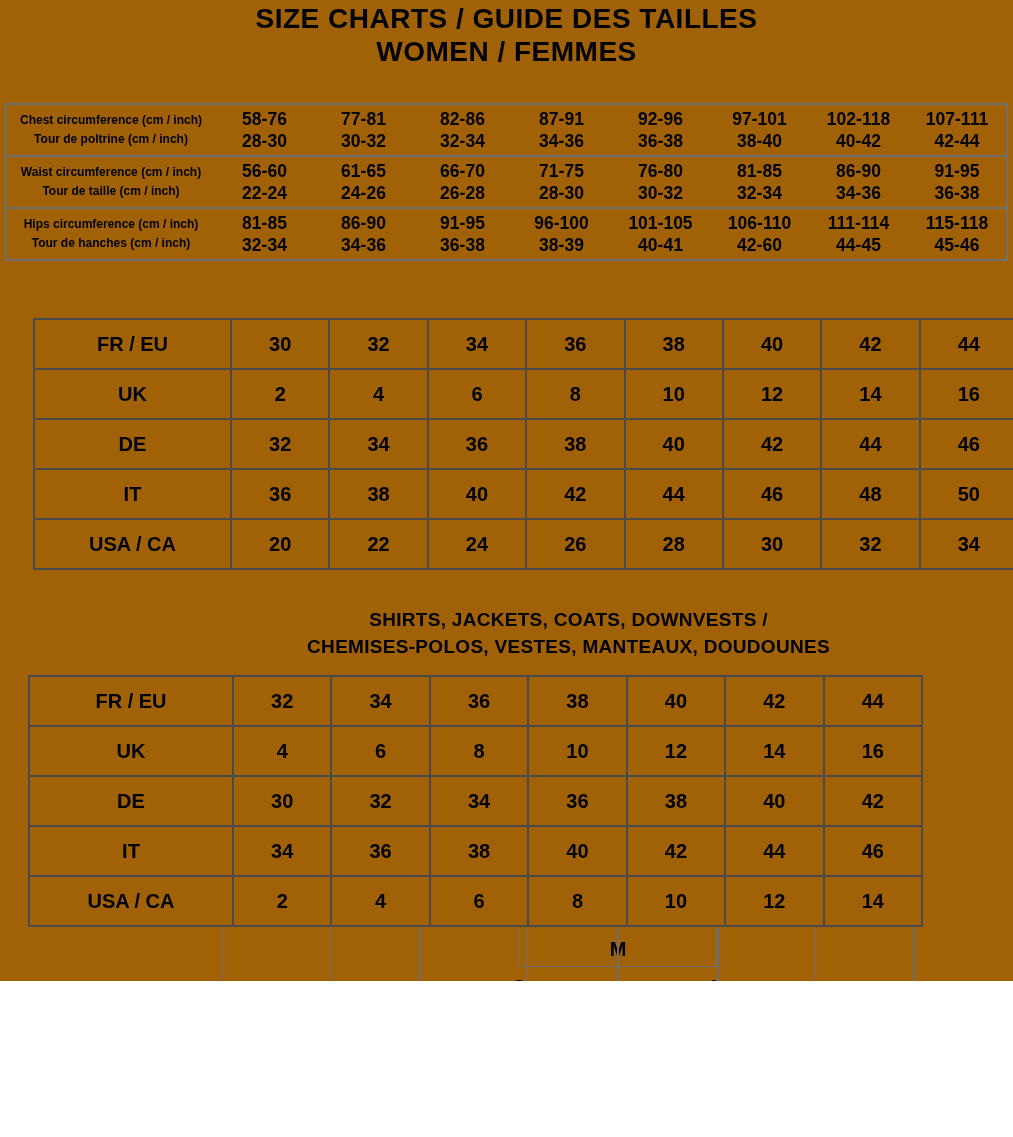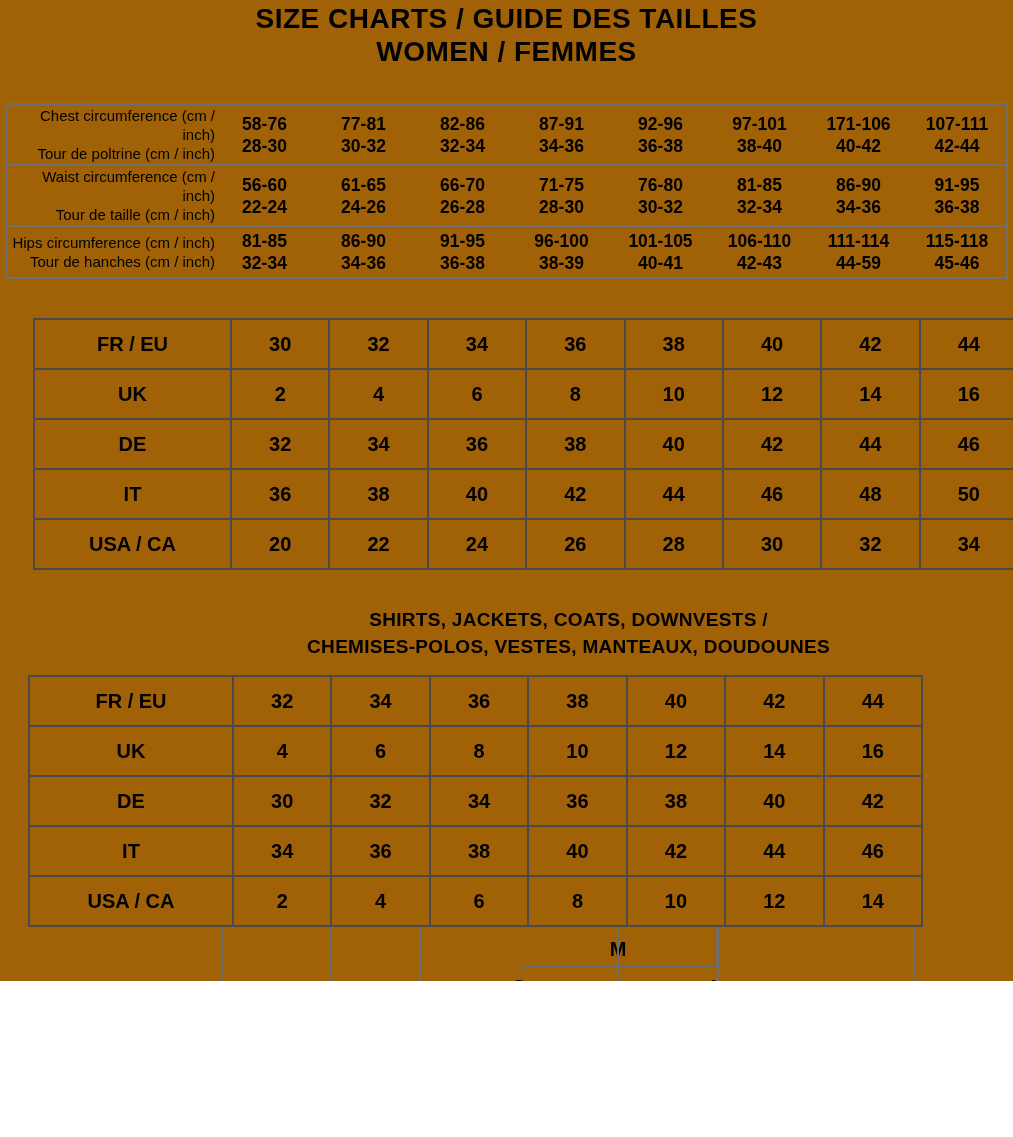--- a/index.html
+++ b/index.html
@@ -8,21 +8,21 @@
     font-family:"Liberation Sans",sans-serif;color:#000;overflow:hidden;
   }
   .title{position:absolute;top:2px;left:0;width:100%;text-align:center;
     font-weight:bold;font-size:28px;line-height:33px;letter-spacing:0.5px;}
 
   
   .mtable{position:absolute;left:5px;top:103px;width:1003px;
     border-collapse:collapse;table-layout:fixed;border:2px solid #6f6f6f;}
   .mtable td{border:none;height:48px;padding:1px 0;vertical-align:middle;}
   .mtable tr + tr td{border-top:2px solid #6f6f6f;}
-  .mtable .lbl{width:208px;font-size:15px;font-weight:normal;text-align:right;line-height:19px;}
+  .mtable .lbl{width:208px;font-size:12px;font-weight:bold;text-align:center;line-height:19px;}
   .mtable .val{font-size:17.5px;font-weight:bold;text-align:center;line-height:22px;}
 
   
   .heading{position:absolute;font-weight:bold;font-size:19px;text-align:center;letter-spacing:0.3px;}
   .bheading{left:222px;top:281px;width:789px;}
   .sheading{left:222px;top:606px;width:693px;line-height:27px;}
   .gtable{border-collapse:collapse;table-layout:fixed;position:absolute;margin-left:8px;}
   .gtable td{border:2px solid #4a4a4a;text-align:center;font-weight:bold;
     font-size:20px;height:48px;padding:0;vertical-align:middle;}
   .btable{left:25px;top:318px;width:986px;}
@@ -83,21 +83,21 @@
           </td>
           <td class="val">
             <div>92-96</div>
             <div>36-38</div>
           </td>
           <td class="val">
             <div>97-101</div>
             <div>38-40</div>
           </td>
           <td class="val">
-            <div>171-106</div>
+            <div>102-118</div>
             <div>40-42</div>
           </td>
           <td class="val">
             <div>107-111</div>
             <div>42-44</div>
           </td>
         </tr>
         <tr>
           <td class="lbl">
             <div>Waist circumference (cm / inch)</div>
@@ -156,25 +156,25 @@
           <td class="val">
             <div>96-100</div>
             <div>38-39</div>
           </td>
           <td class="val">
             <div>101-105</div>
             <div>40-41</div>
           </td>
           <td class="val">
             <div>106-110</div>
-            <div>42-43</div>
+            <div>42-60</div>
           </td>
           <td class="val">
             <div>111-114</div>
-            <div>44-59</div>
+            <div>44-45</div>
           </td>
           <td class="val">
             <div>115-118</div>
             <div>45-46</div>
           </td>
         </tr>
       </tbody>
   </table>
 
 

